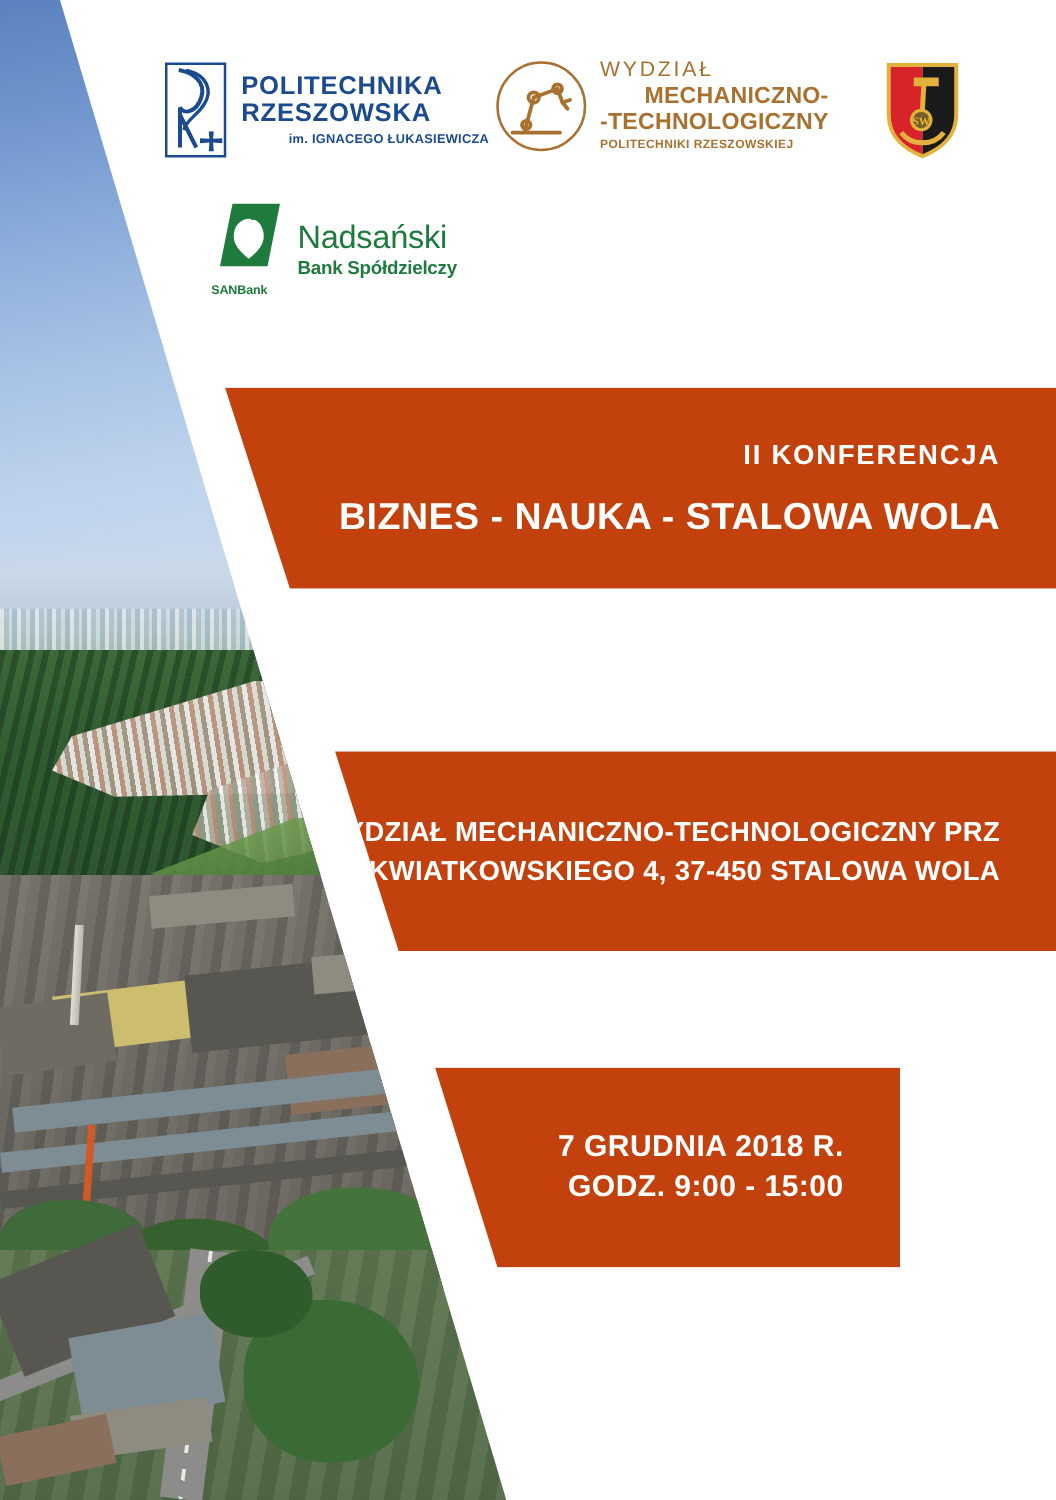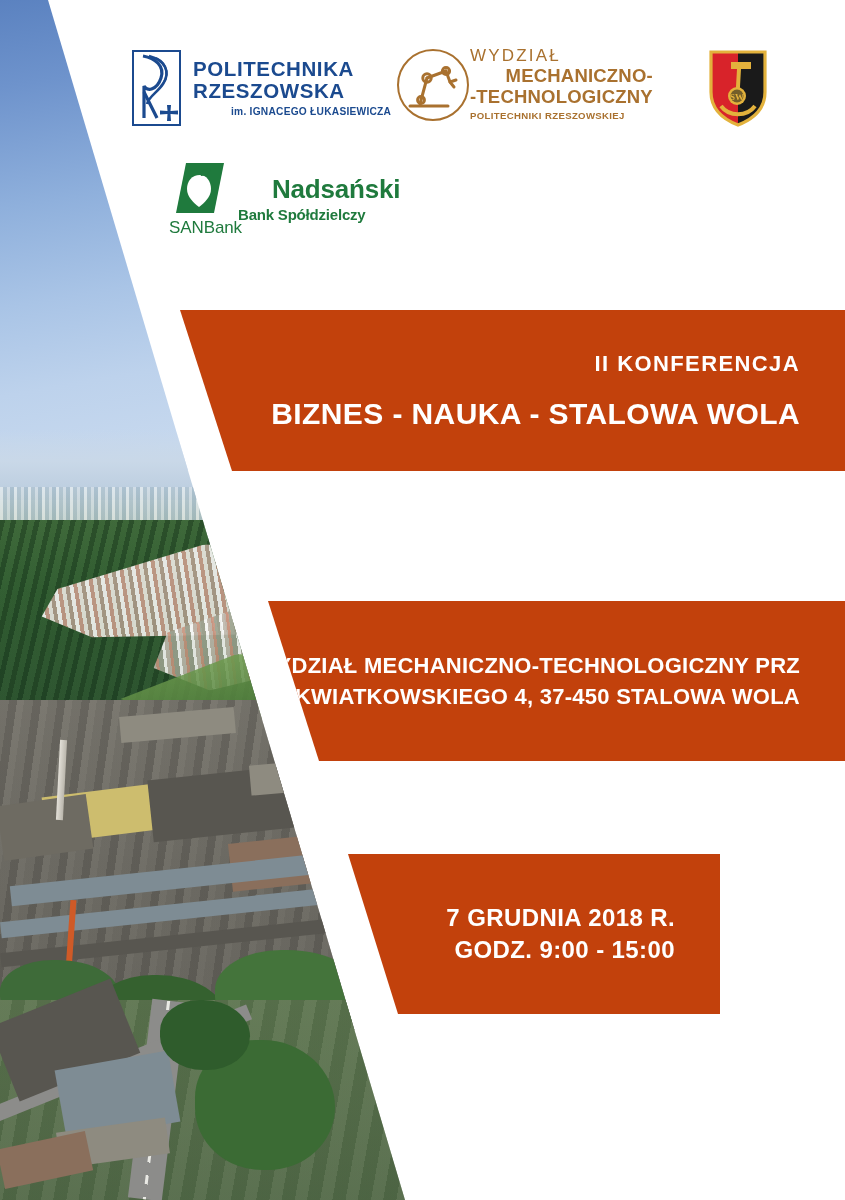--- a/index.html
+++ b/index.html
@@ -135,42 +135,42 @@
   .prz-l1, .prz-l2{
     color:#1b4a8f; font-weight:bold; font-size:20.5px; letter-spacing:.6px;
     line-height:22px;
   }
   .prz-l3{
     color:#1b4a8f; font-weight:bold; font-size:10.2px; letter-spacing:.25px;
     line-height:15px; margin-top:2px;padding-left:38px;
   }
 
   
-  #logo-wmt{ left:397px; top:6px; gap:1px; }
+  #logo-wmt{ left:397px; top:6px; gap:11px; }
   .wmt-mark{
     width:72px; height:72px; border:2.6px solid #a9712f; border-radius:50%;
     position:relative; background:#fff; overflow:hidden;
   }
   .wmt-text{ display:flex; flex-direction:column; color:#a9712f; }
   .wmt-l1{ font-size:17px; letter-spacing:2.2px; line-height:19px; font-weight:400; }
   .wmt-l2, .wmt-l3{ font-size:18.5px; font-weight:bold; letter-spacing:.2px; line-height:21px;text-align:right; }
   .wmt-l4{ font-size:9.6px; font-weight:bold; letter-spacing:.35px; line-height:14px; margin-top:2px; }
 
   
   #logo-shield{ left:707px; top:8px; }
   .shield-wrap{ width:62px; height:80px; position:relative; }
 
   
   #logo-san{ left:172px; top:2px; gap:10px; }
   .san-mark{ width:56px; height:72px; position:relative; }
   .san-text{ display:flex; flex-direction:column; color:#1f7a3d; }
-  .san-l1{ font-size:26px; font-weight:bold; line-height:27px; letter-spacing:-.2px;margin-left:34px; }
+  .san-l1{ font-size:26px; font-weight:normal; line-height:27px; letter-spacing:-.2px; }
   .san-l2{ font-size:15px; font-weight:bold; line-height:24px; letter-spacing:-.2px; }
   .san-sub{
-    position:absolute; left:-3px; bottom:-1px; font-size:17px; font-weight:normal;
+    position:absolute; left:-3px; bottom:-1px; font-size:10px; font-weight:bold;
     color:#1f7a3d; letter-spacing:-.1px;text-align:center;
   }
 
   
   #logo-pekao{ left:462px; top:10px; gap:0; }
   .pekao-bison{ width:78px; height:50px; position:relative; }
   .pekao-bar{ width:4px; height:48px; background:#d6001c; margin:0 16px 0 4px; }
   .pekao-text{
     font-size:41px; font-weight:bold; color:#111; letter-spacing:-1.3px;
     line-height:44px;

